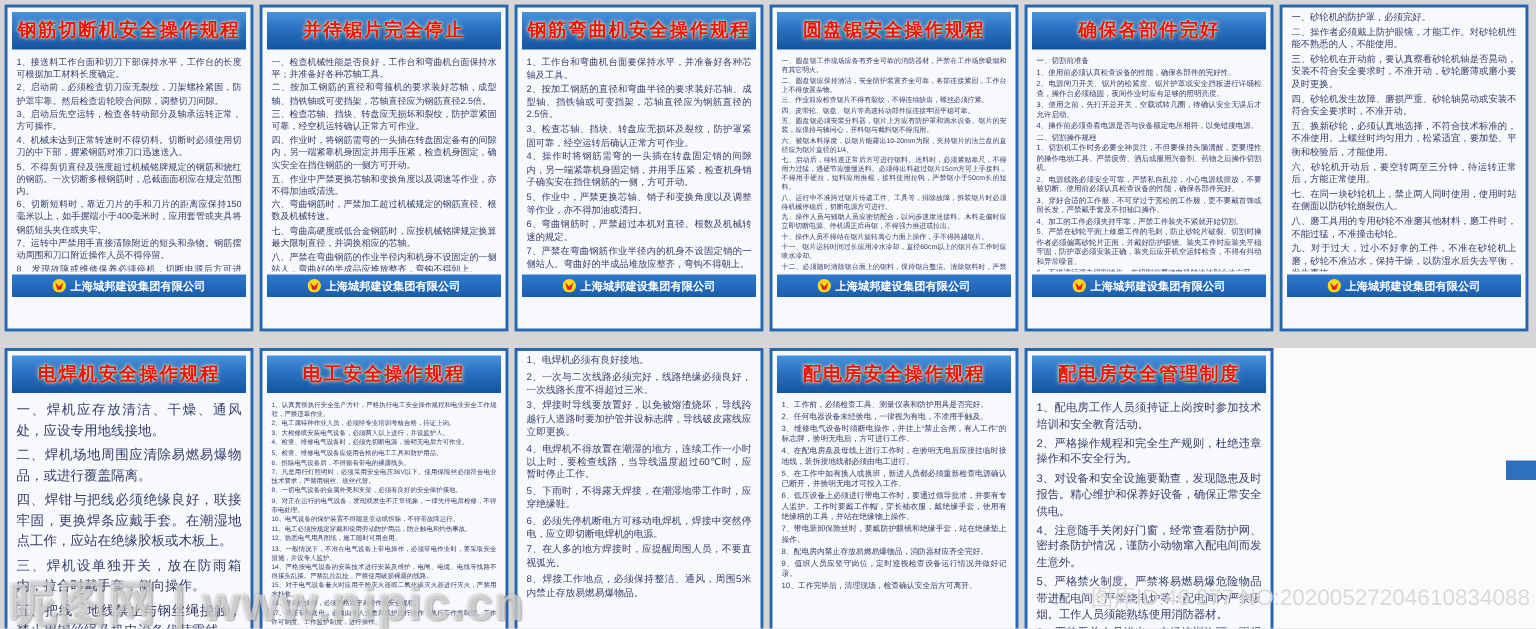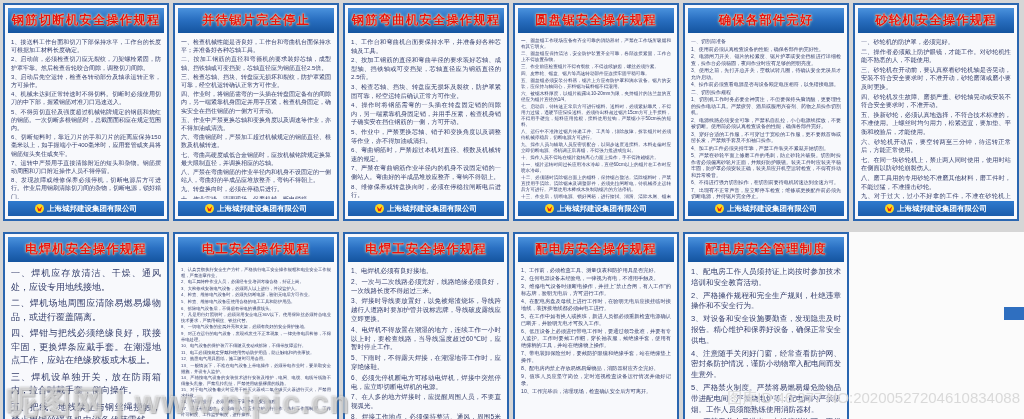--- a/index.html
+++ b/index.html
@@ -19,21 +19,21 @@
   .bd p{margin:0 0 1px;}
   .fs60{font-size:6px;line-height:8.2px;}
   .fs62{font-size:6.2px;line-height:8.6px;}
   .fs46{font-size:4.6px;line-height:6px;}
   .fs50{font-size:5px;line-height:6.5px;}
   .fs90{font-size:9px;line-height:13.5px;} .fs90 p{margin:0 0 3px;}
   .fs43{font-size:4.3px;line-height:5.6px;}
   .fs65{font-size:6.5px;line-height:8.8px;} .fs65 p{margin:0 0 2px;}
   .fs52{font-size:5.2px;line-height:7px;}
   .fs75{font-size:7.5px;line-height:10.8px;} .fs75 p{margin:0 0 2px;}
-  .ftr{height:15px;margin:2px 3px 3px;background:linear-gradient(180deg,#2f7ace,#1b5cab);color:#fff;
+  .ftr{height:15px;margin:2px 3px 21px;background:linear-gradient(180deg,#2f7ace,#1b5cab);color:#fff;
        font-size:7.5px;font-weight:bold;display:flex;align-items:center;justify-content:center;gap:3px;flex:0 0 auto;}
   .logo{display:inline-flex;align-items:center;}
   #empty-area{position:absolute;left:849px;top:232px;right:0;bottom:0;background:#fbfbfb;}
   #blue-artifact{position:absolute;left:1004px;top:307px;width:20px;height:13px;background:#2f6fc0;}
   #wm-large{position:absolute;left:6px;top:381px;font-size:32px;font-weight:bold;letter-spacing:1px;
             color:rgba(255,255,255,0.5);white-space:nowrap;z-index:50;
             text-shadow:0 0 2px rgba(110,110,110,.55),1px 1px 1px rgba(120,120,120,.4);}
   #wm-small{position:absolute;right:4px;top:389px;font-size:15px;color:rgba(215,215,215,0.95);
             white-space:nowrap;z-index:50;text-shadow:0 0 1px rgba(255,255,255,.8);}
 </style>
@@ -178,23 +178,20 @@
             <svg width="9" height="9" viewBox="0 0 10 10">
               <circle cx="5" cy="5" r="5" fill="#ffd71c"></circle>
               <path d="M2 2.6 L5 5.6 L8 2.6 L6.4 8 L3.6 8 Z" fill="#e02414"></path>
             </svg>
           </span>
         <span>上海城邦建设集团有限公司</span>
       </div>
     </div>
 
     <div class="card">
-      <div class="hdr">
-        <span class="title">砂轮机安全操作规程</span>
-      </div>
       <div class="bd fs62">
           <p>一、砂轮机的防护罩，必须完好。</p>
           <p>二、操作者必须戴上防护眼镜，才能工作。对砂轮机性能不熟悉的人，不能使用。</p>
           <p>三、砂轮机在开动前，要认真察看砂轮机轴是否晃动，安装不符合安全要求时，不准开动，砂轮磨薄或磨小要及时更换。</p>
           <p>四、砂轮机发生故障、磨损严重、砂轮轴晃动或安装不符合安全要求时，不准开动。</p>
           <p>五、换新砂轮，必须认真地选择，不符合技术标准的，不准使用。上螺丝时均匀用力，松紧适宜，要加垫、平衡和校验后，才能使用。</p>
           <p>六、砂轮机开动后，要空转两至三分钟，待运转正常后，方能正常使用。</p>
           <p>七、在同一块砂轮机上，禁止两人同时使用，使用时站在侧面以防砂轮崩裂伤人。</p>
           <p>八、磨工具用的专用砂轮不准磨其他材料，磨工件时，不能过猛，不准撞击砂轮。</p>
           <p>九、对于过大，过小不好拿的工件，不准在砂轮机上磨，砂轮不准沾水，保持干燥，以防湿水后失去平衡，发生事故。</p>
@@ -248,23 +245,20 @@
           <p>13、一般情况下，不准在电气设备上带电操作，必须带电作业时，要采取安全措施，并设专人监护。</p>
           <p>14、严格按电气设备的安装技术进行安装及维护，电闸、电缆、电线等线路不得接头乱接。严禁乱拉乱扯，严禁使用破损裸露的线路。</p>
           <p>15、对于电气设备着火时应用干粉灭火器或二氧化碳灭火器进行灭火，严禁用水扑救。</p>
           <p>16、登高作业时，必须严格遵守高空作业安全规程。</p>
           <p>17、高压带电送电，必须由专人负责并监护进行操作，执行工作票制度、工作许可制度、工作监护制度，进行操作。</p>
         </div>
 
     </div>
 
     <div class="card cut">
-      <div class="hdr">
-        <span class="title">电焊工安全操作规程</span>
-      </div>
       <div class="bd fs65">
           <p>1、电焊机必须有良好接地。</p>
           <p>2、一次与二次线路必须完好，线路绝缘必须良好，一次线路长度不得超过三米。</p>
           <p>3、焊接时导线要放置好，以免被熔渣烧坏，导线跨越行人道路时要加护管并设标志牌，导线破皮露线应立即更换。</p>
           <p>4、电焊机不得放置在潮湿的地方，连续工作一小时以上时，要检查线路，当导线温度超过60℃时，应暂时停止工作。</p>
           <p>5、下雨时，不得露天焊接，在潮湿地带工作时，应穿绝缘鞋。</p>
           <p>6、必须先停机断电方可移动电焊机，焊接中突然停电，应立即切断电焊机的电源。</p>
           <p>7、在人多的地方焊接时，应提醒周围人员，不要直视弧光。</p>
           <p>8、焊接工作地点，必须保持整洁、通风，周围5米内禁止存放易燃易爆物品。</p>
         </div>

